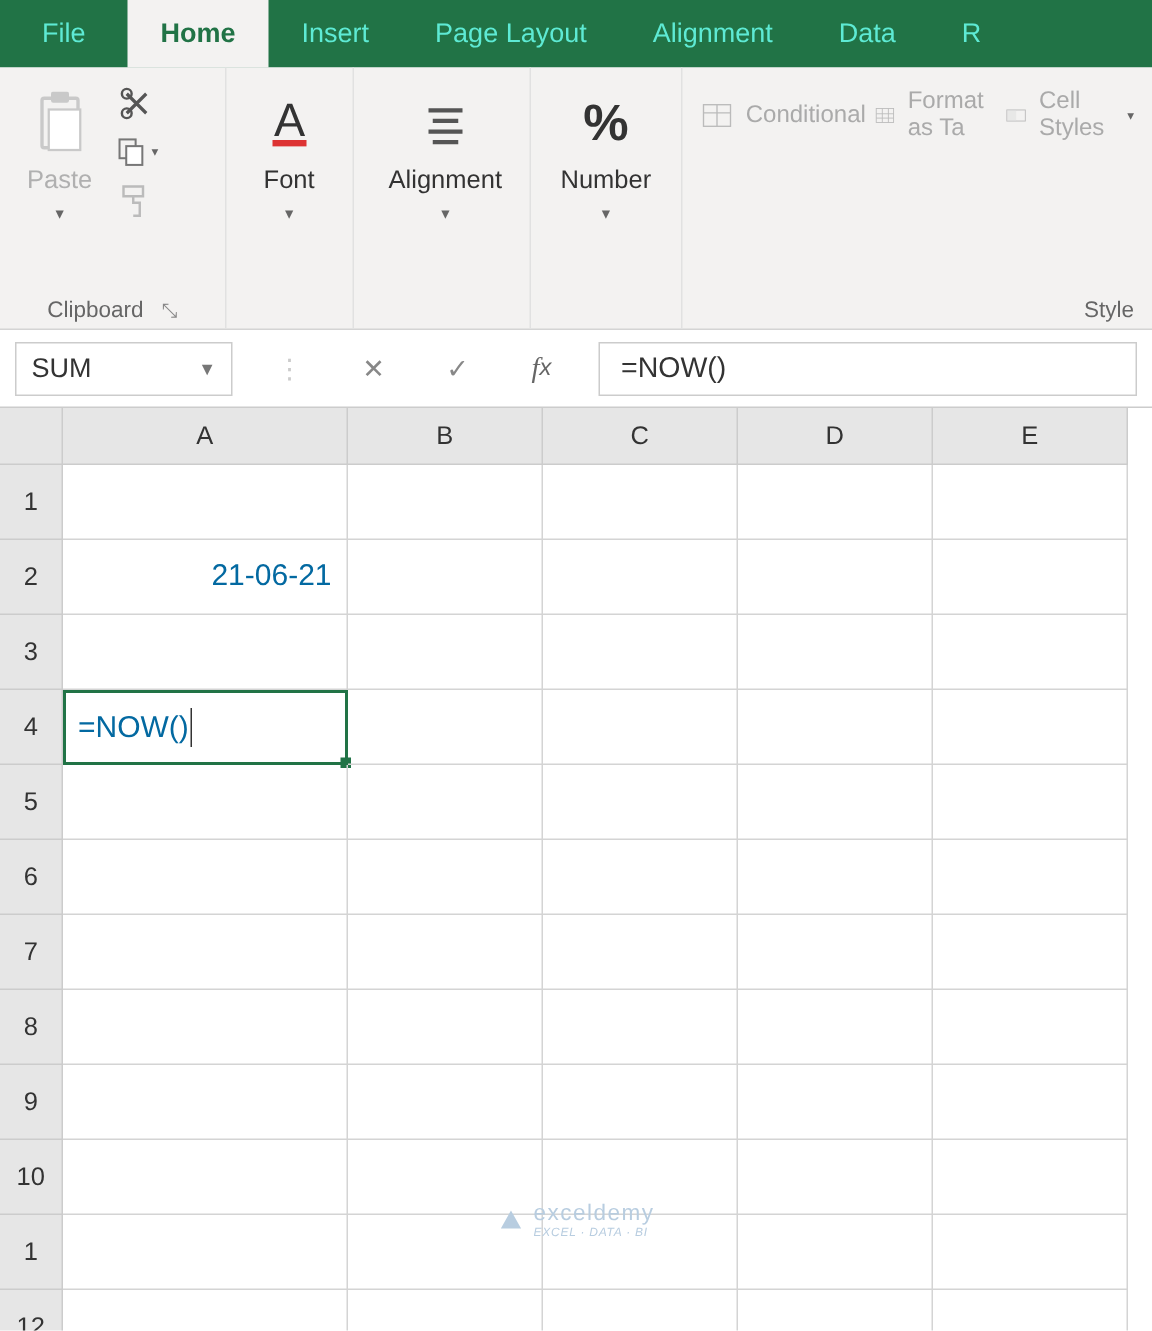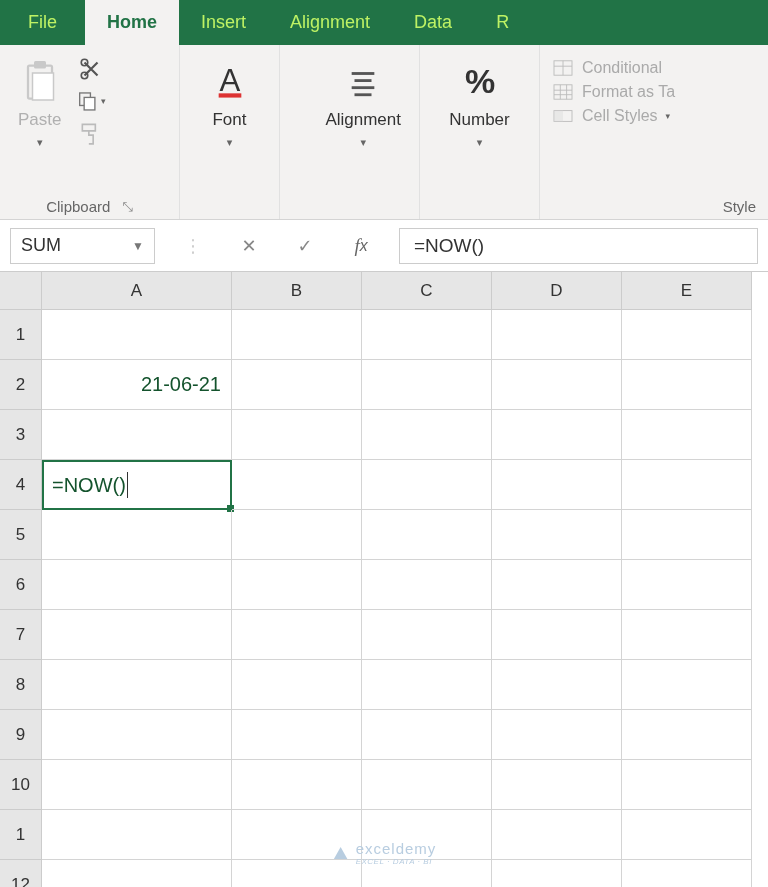--- a/index.html
+++ b/index.html
@@ -1,39 +1,39 @@
 <!DOCTYPE html>
 <html><head>
   <meta charset="utf-8">
   <style>
     * { margin: 0; padding: 0; box-sizing: border-box; font-family: 'Segoe UI', Tahoma, sans-serif; }
     body { background: #fff; width: 768px; height: 887px; overflow: hidden; }
     
     
     .tabs { background: #217346; display: flex; height: 45px; align-items: stretch; }
-    .tab { color: #bef264; font-size: 18px; padding: 0 22px; display: flex; align-items: center; cursor: pointer; }
+    .tab { color: #5eead4; font-size: 18px; padding: 0 22px; display: flex; align-items: center; cursor: pointer; }
     .tab.file { padding-left: 28px; padding-right: 28px; }
     .tab.active { background: #f3f2f1; color: #217346; font-weight: 700; }
     
     
     .ribbon { background: #f3f2f1; height: 175px; border-bottom: 1px solid #d4d4d4; display: flex; }
     .ribbon-group { display: flex; flex-direction: column; padding: 8px 8px 4px; border-right: 1px solid #e1e1e1; }
     .ribbon-group-content { flex: 1; display: flex; align-items: flex-start; gap: 6px; }
     .ribbon-group-label { font-size: 15px; color: #666; text-align: right; padding-top: 4px; display: flex; align-items: center; justify-content: center; gap: 12px; }
     .launcher { font-size: 13px; color: #888; }
     
     .big-btn { display: flex; flex-direction: column; align-items: center; gap: 6px; padding: 6px 10px; color: #333; font-size: 17px; cursor: pointer; }
     .big-btn.disabled { color: #b0b0b0; }
     .big-btn-icon { width: 40px; height: 45px; display: flex; align-items: center; justify-content: center; }
     .chev-down { font-size: 11px; color: #666; }
     
     .clip-side { display: flex; flex-direction: column; gap: 8px; padding-top: 4px; }
     .clip-icon { width: 28px; height: 24px; display: flex; align-items: center; justify-content: center; }
     
-    .styles-list { display: flex; flex-direction: column; gap: 6px; padding: 6px 4px; color: #aaa; font-size: 16px; }
+    .styles-list { display: flex; flex-direction: row; gap: 6px; padding: 6px 4px; color: #aaa; font-size: 16px; }
     .styles-item { display: flex; align-items: center; gap: 8px; }
     .styles-item-icon { width: 22px; height: 18px; }
     
     
     .formula-row { display: flex; align-items: center; height: 52px; border-bottom: 1px solid #ccc; background: #fff; padding: 8px 10px; gap: 20px; }
     .name-box { width: 145px; height: 36px; border: 1px solid #ccc; background: #fff; display: flex; align-items: center; padding: 0 10px; font-size: 18px; color: #333; justify-content: space-between; }
     .name-box-arrow { color: #777; font-size: 12px; }
     .fb-btn { width: 36px; height: 36px; display: flex; align-items: center; justify-content: center; color: #888; font-size: 18px; cursor: pointer; }
     .fb-sep { color: #ccc; }
     .fx { font-style: italic; font-family: 'Times New Roman', serif; font-size: 19px; color: #666; }
@@ -43,42 +43,43 @@
     .sheet { display: flex; }
     .corner { width: 42px; height: 38px; background: #e6e6e6; border-right: 1px solid #ccc; border-bottom: 1px solid #ccc; }
     .col-headers { display: flex; }
     .col-h { height: 38px; background: #e6e6e6; border-right: 1px solid #ccc; border-bottom: 1px solid #ccc; display: flex; align-items: center; justify-content: center; font-size: 17px; color: #333; }
     .col-h.A { width: 190px; }
     .col-h.B, .col-h.C, .col-h.D, .col-h.E { width: 130px; }
     
     .rows { display: flex; flex-direction: column; }
     .row { display: flex; }
     .row-h { width: 42px; height: 50px; background: #e6e6e6; border-right: 1px solid #ccc; border-bottom: 1px solid #ccc; display: flex; align-items: center; justify-content: center; font-size: 17px; color: #333; }
-    .cell { height: 50px; border-right: 1px solid #d4d4d4; border-bottom: 1px solid #d4d4d4; display: flex; align-items: center; padding: 0 10px; font-size: 20px; color: #14532d; position: relative; }
+    .cell { height: 50px; border-right: 1px solid #d4d4d4; border-bottom: 1px solid #d4d4d4; display: flex; align-items: center; padding: 0 10px; font-size: 20px; color: #0369a1; position: relative; }
     .cell.A { width: 190px; }
     .cell.B, .cell.C, .cell.D, .cell.E { width: 130px; }
     .cell.right { justify-content: flex-end; }
     .cell.left { justify-content: flex-start; }
     
     .cell.editing { border: 2px solid #217346; padding: 0 8px; }
     .cell.editing::after { content: ''; position: absolute; right: -4px; bottom: -4px; width: 7px; height: 7px; background: #217346; }
     .cursor { display: inline-block; width: 1px; height: 26px; background: #333; margin-left: 1px; animation: blink 1s infinite; vertical-align: middle; }
     @keyframes blink { 50% { opacity: 0; } }
     
-    .watermark { position: absolute; left: 50%; top: 840px; transform: translateX(-50%); color: #b8cde0; font-size: 15px; display: flex; align-items: center; gap: 6px; letter-spacing: 1px; }
+    .watermark { position: absolute; left: 50%; top: 800px; transform: translateX(-50%); color: #b8cde0; font-size: 15px; display: flex; align-items: center; gap: 6px; letter-spacing: 1px; }
     .watermark-sub { font-size: 8px; letter-spacing: 0.5px; font-style: italic; }
     .wm-icon { width: 18px; height: 18px; }
   </style>
 </head>
 <body>
 
 <div class="tabs">
   <div class="tab file">File</div>
   <div class="tab active">Home</div>
   <div class="tab">Insert</div>
+  <div class="tab">Page Layout</div>
   <div class="tab">Alignment</div>
   <div class="tab">Data</div>
   <div class="tab">R</div>
 </div>
 
 <div class="ribbon">
 
   <div class="ribbon-group" style="width:180px">
     <div class="ribbon-group-content">
       <div class="big-btn disabled">

